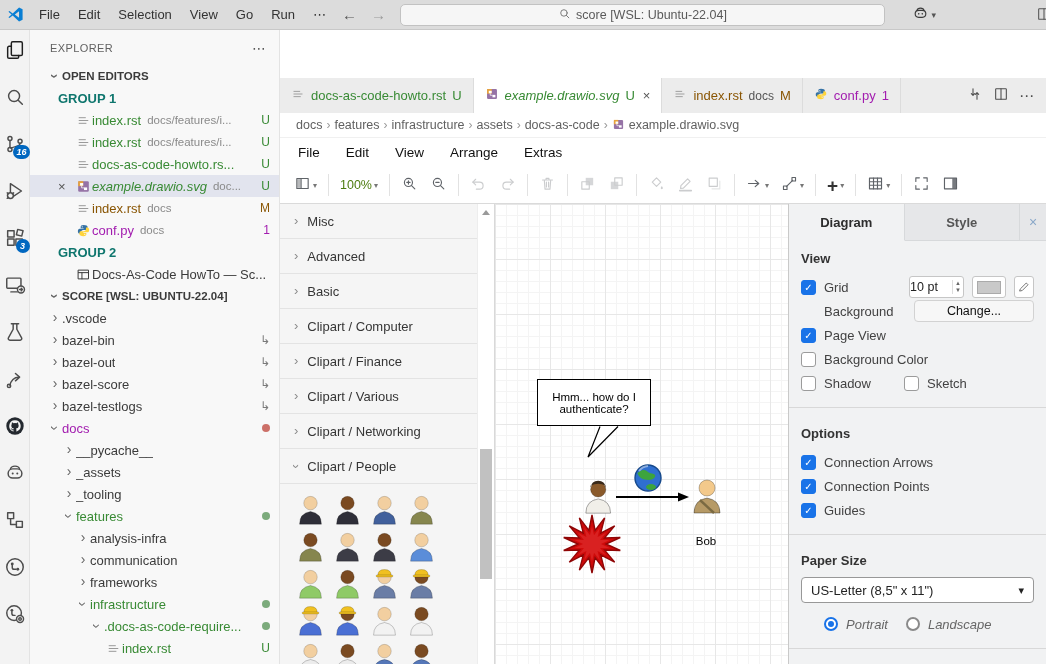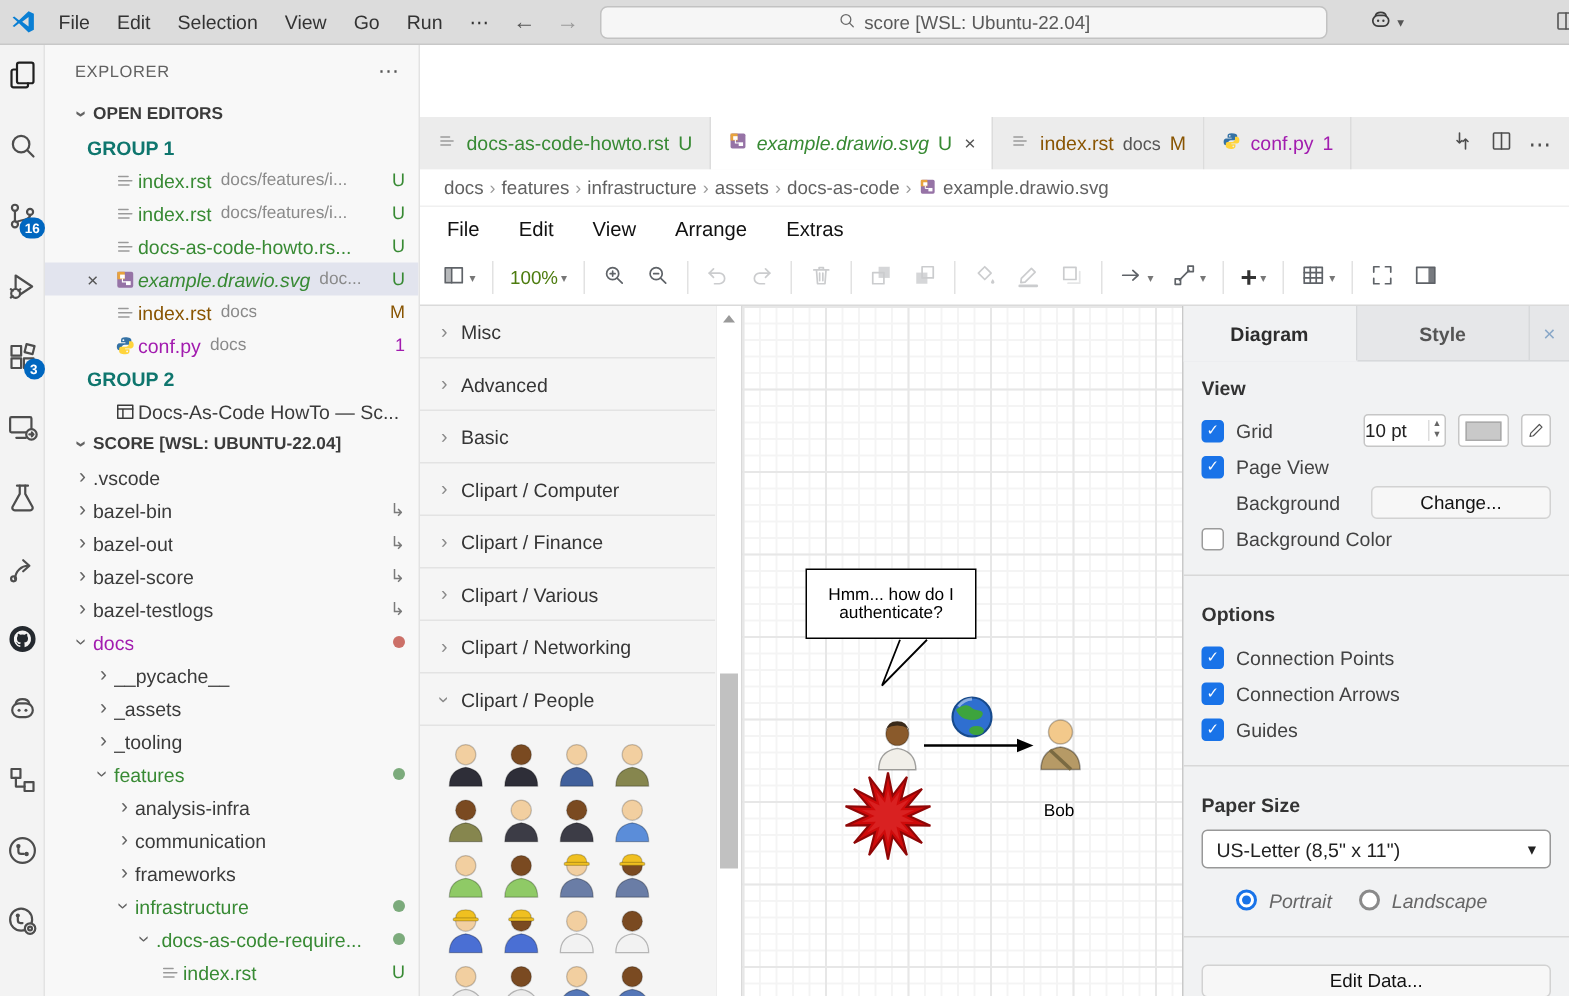--- a/index.html
+++ b/index.html
@@ -31,21 +31,21 @@
   
   .main { display:flex; height:634px; }
   .activitybar { width:30px; background:#f3f3f3; border-right:1px solid #e3e3e3;
                  display:flex; flex-direction:column; align-items:center; padding-top:9px; }
   .ab-item { position:relative; width:30px; height:47px; display:flex; align-items:flex-start;
              justify-content:center; color:#4d4d4d; cursor:pointer; }
   .ab-item svg { width:22px; height:22px; }
   .ab-item.active { color:#1f1f1f; }
   .ab-badge { position:absolute; right:0px; top:12px; min-width:14px; height:14px; border-radius:8px;
               background:#0067c0; color:#fff; font-size:9px; font-weight:bold;
-              display:flex; align-items:center; justify-content:center; padding:0 3px; }
+              display:flex; align-items:center; justify-content:center; padding:0 3px;font-style:italic; }
 
   
   .sidebar { width:250px; background:#f8f8f8; border-right:1px solid #e3e3e3; overflow:hidden;
              font-size:13px; }
   .sb-header { height:35px; display:flex; align-items:center; padding:0 12px 0 20px;
                font-size:11px; color:#616161; letter-spacing:.4px; }
   .sb-header .sp { flex:1; }
   .sb-header .dots { font-size:14px; color:#555; letter-spacing:1px; }
   .row { position:relative; height:22px; display:flex; align-items:center; padding-left:18px;
          cursor:pointer; white-space:nowrap; }
@@ -970,47 +970,53 @@
               <span class="swatch">
                   <span class="chip"></span>
                 </span>
               <span class="pencilbtn">
                   <svg viewBox="0 0 24 24" fill="none" stroke="currentColor" stroke-width="1.6" stroke-linecap="round" stroke-linejoin="round">
                     <path d="M4 20l4.5-1L20 7.5 16.5 4 5 15.5z"></path>
                   </svg>
                 </span>
             </div>
             <div class="frow">
+              <span class="flex ind">Background</span>
+              <span class="fbtn small">Change...</span>
+            </div>
+            <div class="frow">
               <span class="cb checked"></span>
               <span class="flex">Page View</span>
-            </div>
-            <div class="frow">
-              <span class="flex ind">Background</span>
-              <span class="fbtn small">Change...</span>
             </div>
             <div class="frow">
               <span class="cb"></span>
               <span class="flex">Background Color</span>
             </div>
+            <div class="frow">
+              <span class="cb"></span>
+              <span style="width:72px;">Shadow</span>
+              <span class="cb"></span>
+              <span>Sketch</span>
+            </div>
           </div>
           <div class="fdiv"></div>
 
           <div class="fsec">
             <div class="fhead">Options</div>
             <div id="format-options">
+                <div class="frow">
+                  <span class="cb checked"></span>
+                  <span>Connection Arrows</span>
+                </div>
                 <div class="frow">
                   <span class="cb checked"></span>
                   <span>Connection Points</span>
                 </div>
                 <div class="frow">
                   <span class="cb checked"></span>
-                  <span>Connection Arrows</span>
-                </div>
-                <div class="frow">
-                  <span class="cb checked"></span>
                   <span>Guides</span>
                 </div>
               </div>
           </div>
           <div class="fdiv"></div>
 
           <div class="fsec">
             <div class="fhead">Paper Size</div>
             <div class="fselect">
               <span>US-Letter (8,5" x 11")</span>

